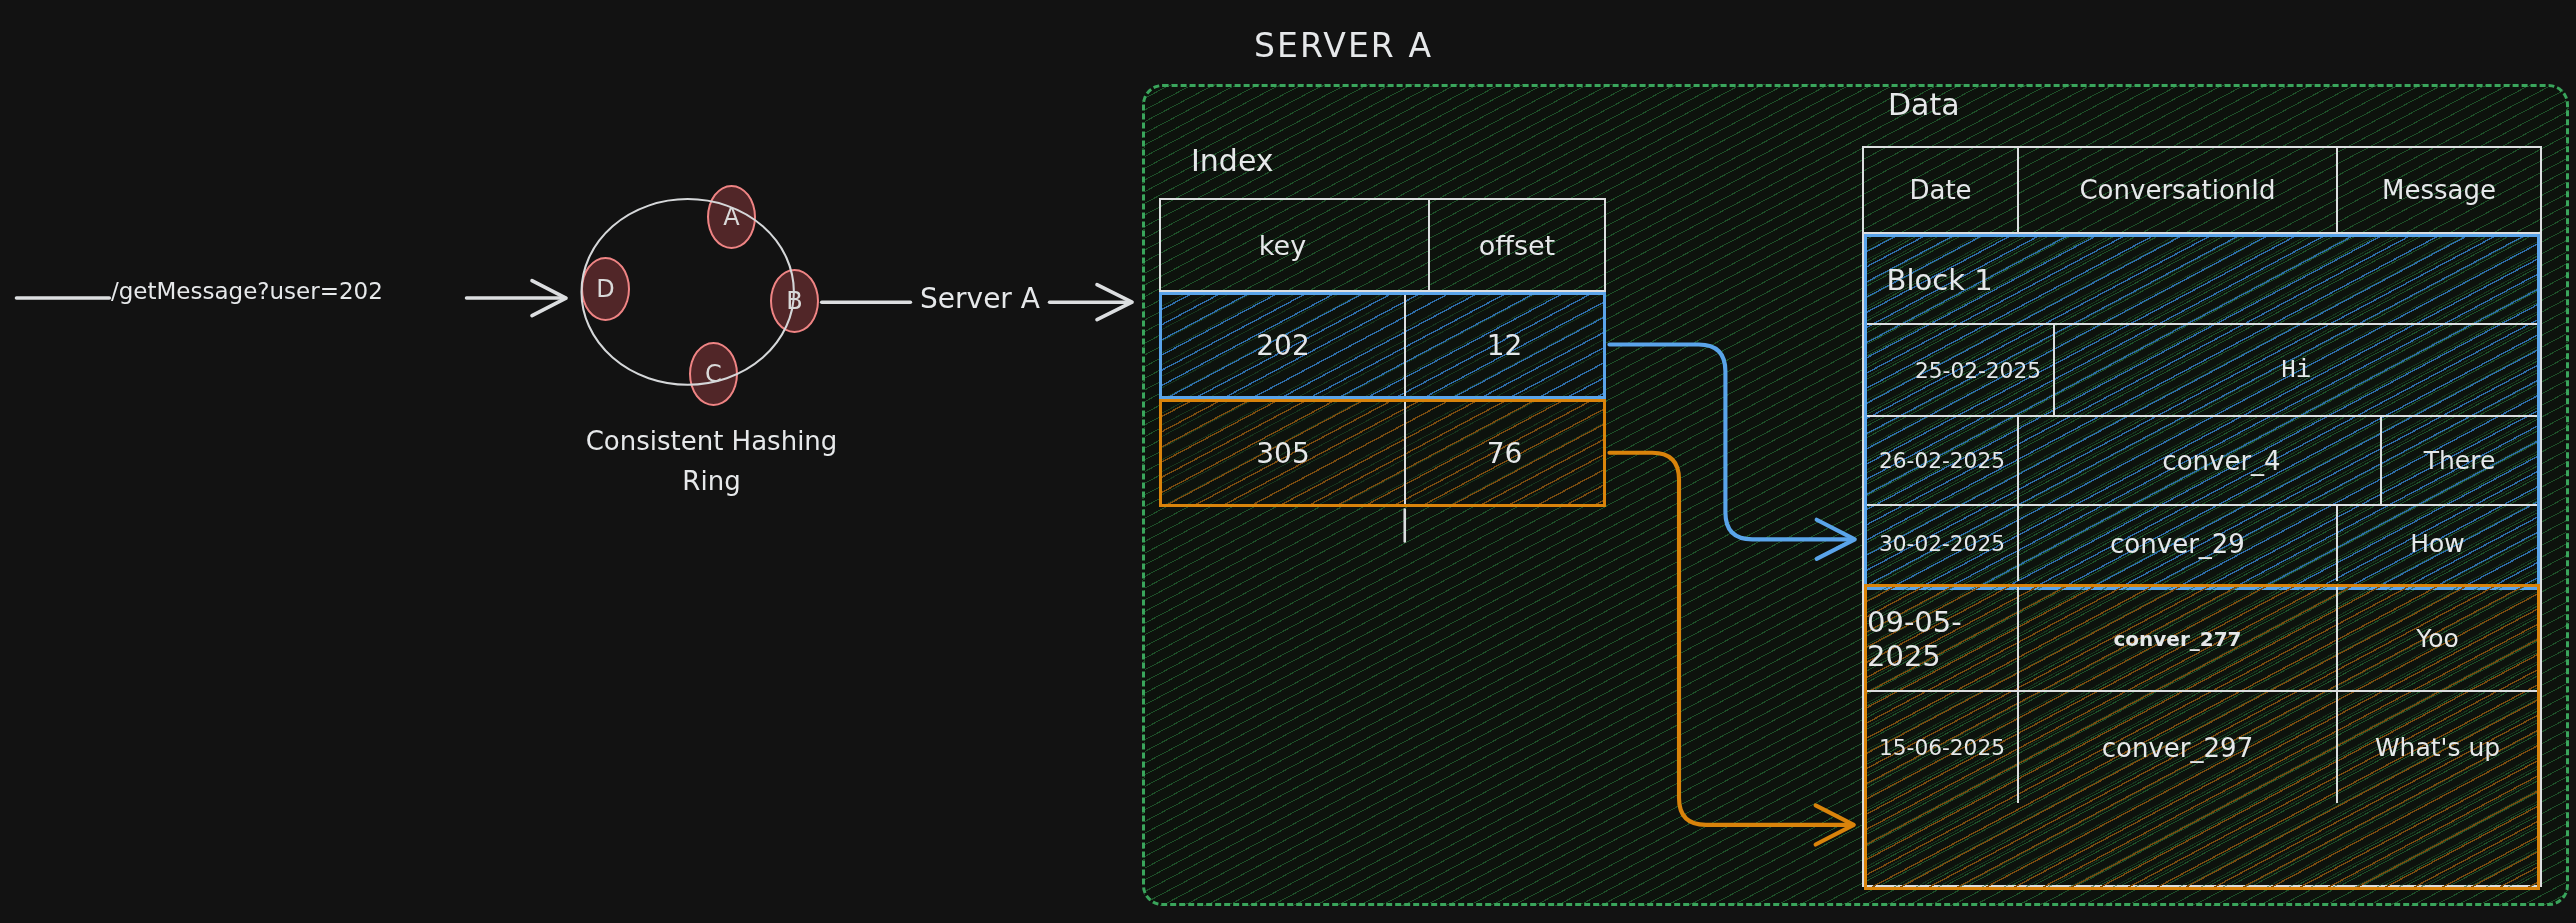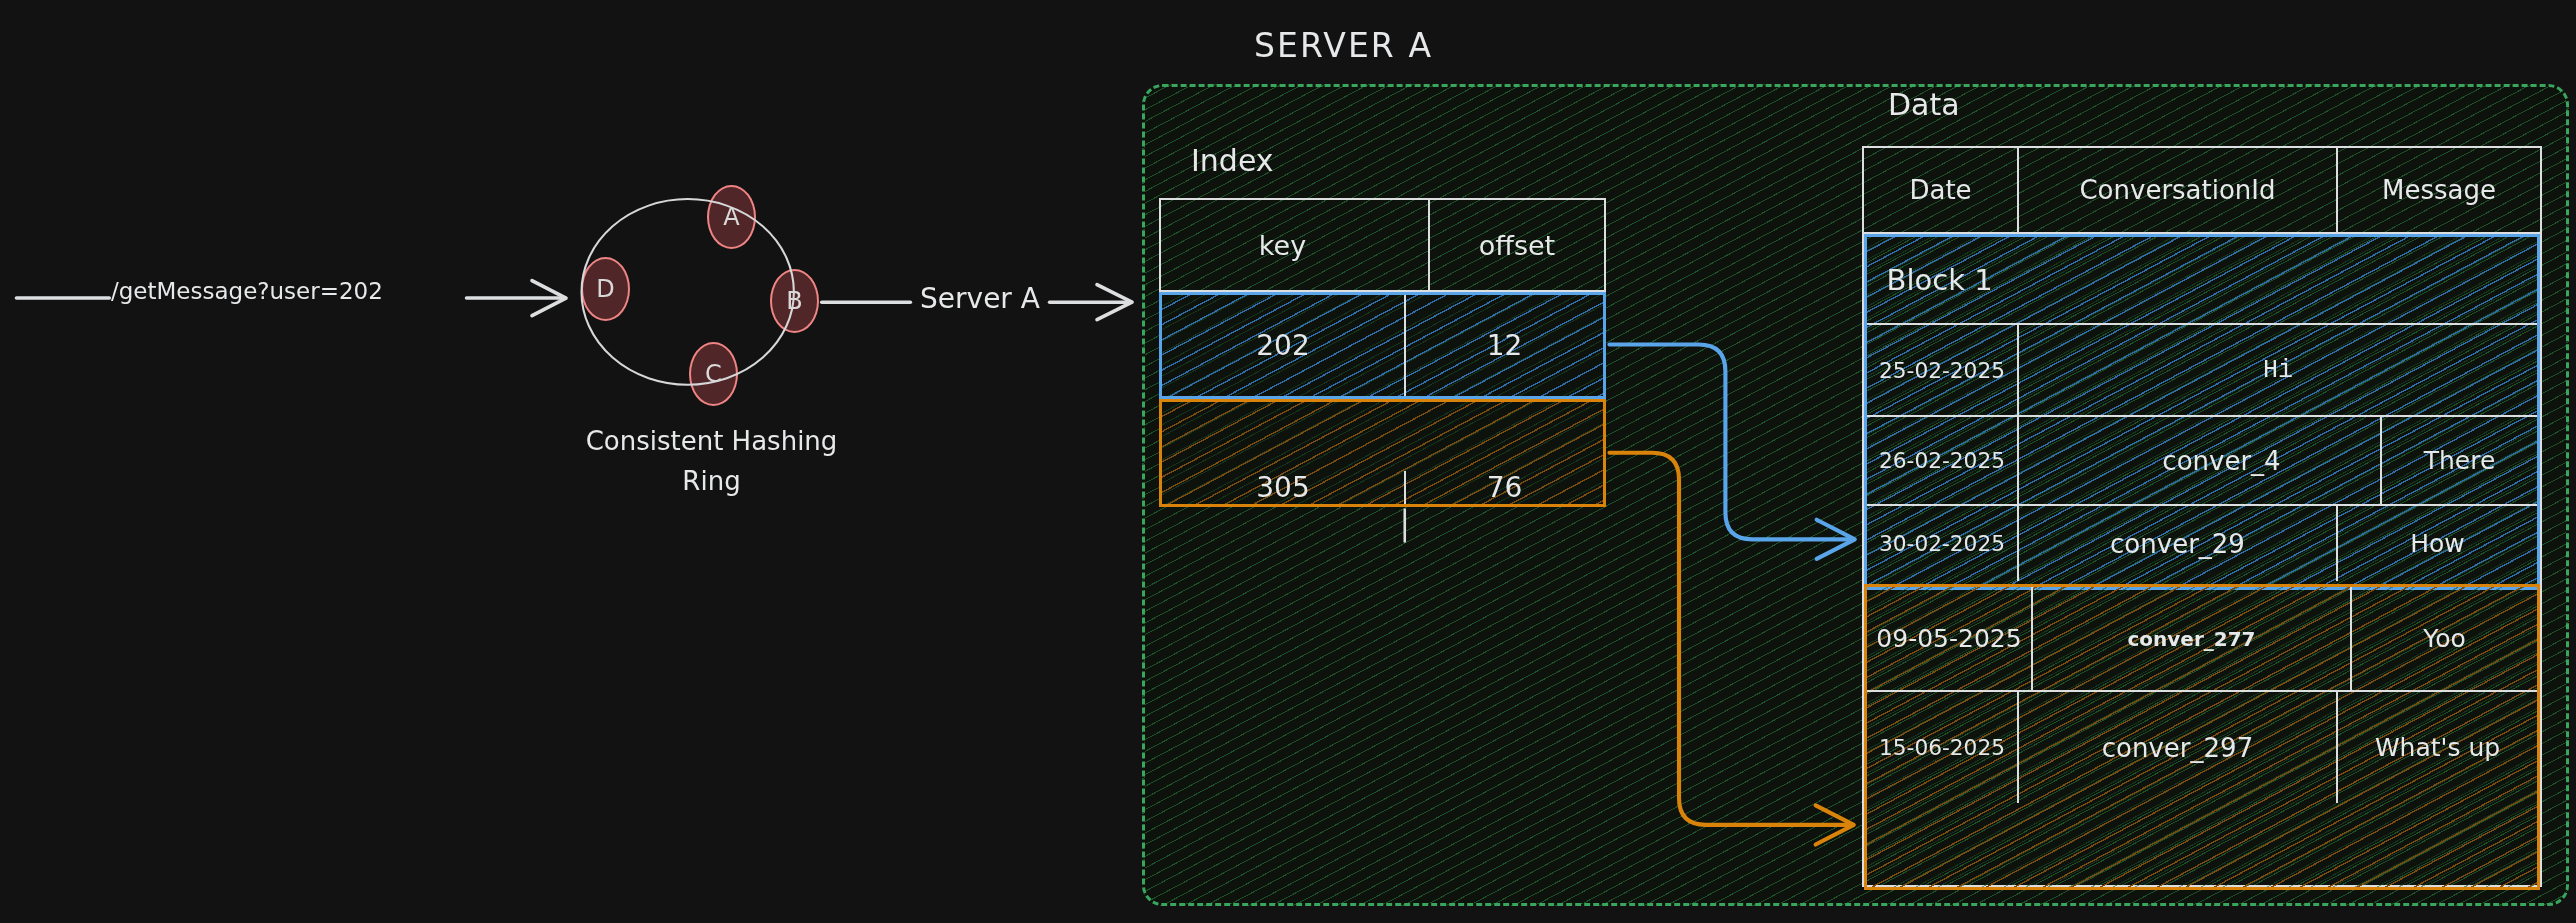--- a/index.html
+++ b/index.html
@@ -24,21 +24,21 @@
     repeating-linear-gradient(152deg, transparent 0 12px, var(--orange-hatch) 12px 13.4px),
     repeating-linear-gradient(152deg, transparent 0 9.3px, rgba(29,79,40,.55) 9.3px 10.3px);}
   
   .server-box{border:3.6px dashed var(--green);border-radius:20.6px;}
   
   .wborder{border:2.6px solid var(--line);}
   .cellrow{display:flex;align-items:stretch;}
   .cell{display:flex;align-items:center;justify-content:center;overflow:hidden;}
   .cell+.cell{border-left:2.6px solid var(--line);}
   .hl-blue{border:3.1px solid var(--blue);}
-  .hl-orange{border:3.1px solid var(--orange);align-items:flex-end;}
+  .hl-orange{border:3.1px solid var(--orange);}
   .block{position:absolute;left:0;right:0;}
   .block-bar{display:flex;align-items:center;padding-left:19.6px;
     border-bottom:2.6px solid var(--line);box-sizing:border-box;}
   .drow{display:flex;box-sizing:border-box;}
   .drow+.drow{border-top:2.6px solid var(--line);}
   .ellipse-node{border-radius:50%;background:var(--node-fill);
     border:2.1px solid var(--node-stroke);display:flex;align-items:center;justify-content:center;
     font-size:24px;color:#d9d9d9;}
   svg{position:absolute;left:0;top:0;pointer-events:none;}
   .caption{text-align:center;line-height:1.52;}
@@ -102,38 +102,38 @@
       <div class="cell" style="width:153px;">Date</div>
       <div class="cell" style="width:317px;">ConversationId</div>
       <div class="cell" style="flex:1;">Message</div>
     </div>
 
     <div class="block hl-blue hatch-blue" style="top:86px;height:350px;">
       <div class="block-bar" style="height:88px;font-size:29px;">
         <span>Block 1</span>
       </div>
       <div class="drow" style="height:90px;">
-        <div class="cell" style="width:150px;font-size:21.7px;">25-02-2025</div>
+        <div class="cell" style="width:150px;font-size:21.7px;padding-left:36px;">25-02-2025</div>
         <div class="cell" style="flex:1;font-size:25px;border-left:2.6px solid var(--line);font-family:Liberation Mono, monospace;">Hi</div>
       </div>
       <div class="drow" style="height:89px;">
         <div class="cell" style="width:150px;font-size:21.7px;">26-02-2025</div>
         <div class="cell" style="width:317px;font-size:26px;border-left:2.6px solid var(--line);padding-left:44px;">conver_4</div>
         <div class="cell" style="flex:1;font-size:25px;border-left:2.6px solid var(--line);">There</div>
       </div>
       <div class="drow" style="height:77px;">
         <div class="cell" style="width:150px;font-size:21.7px;">30-02-2025</div>
         <div class="cell" style="width:317px;font-size:26px;border-left:2.6px solid var(--line);">conver_29</div>
         <div class="cell" style="flex:1;font-size:25px;border-left:2.6px solid var(--line);">How</div>
       </div>
     </div>
 
     <div class="block hl-orange hatch-orange" style="top:436px;height:300px;">
       <div class="drow" style="height:103px;">
-        <div class="cell" style="width:164px;font-size:25px;">09-05-2025</div>
+        <div class="cell" style="width:150px;font-size:29px;">09-05-2025</div>
         <div class="cell" style="width:317px;font-size:20px;border-left:2.6px solid var(--line);font-weight:bold;">conver_277</div>
         <div class="cell" style="flex:1;font-size:25px;border-left:2.6px solid var(--line);">Yoo</div>
       </div>
       <div class="drow" style="height:113px;">
         <div class="cell" style="width:150px;font-size:21.7px;">15-06-2025</div>
         <div class="cell" style="width:317px;font-size:26px;border-left:2.6px solid var(--line);">conver_297</div>
         <div class="cell" style="flex:1;font-size:25px;border-left:2.6px solid var(--line);">What's up</div>
       </div>
     </div>
   </div>

